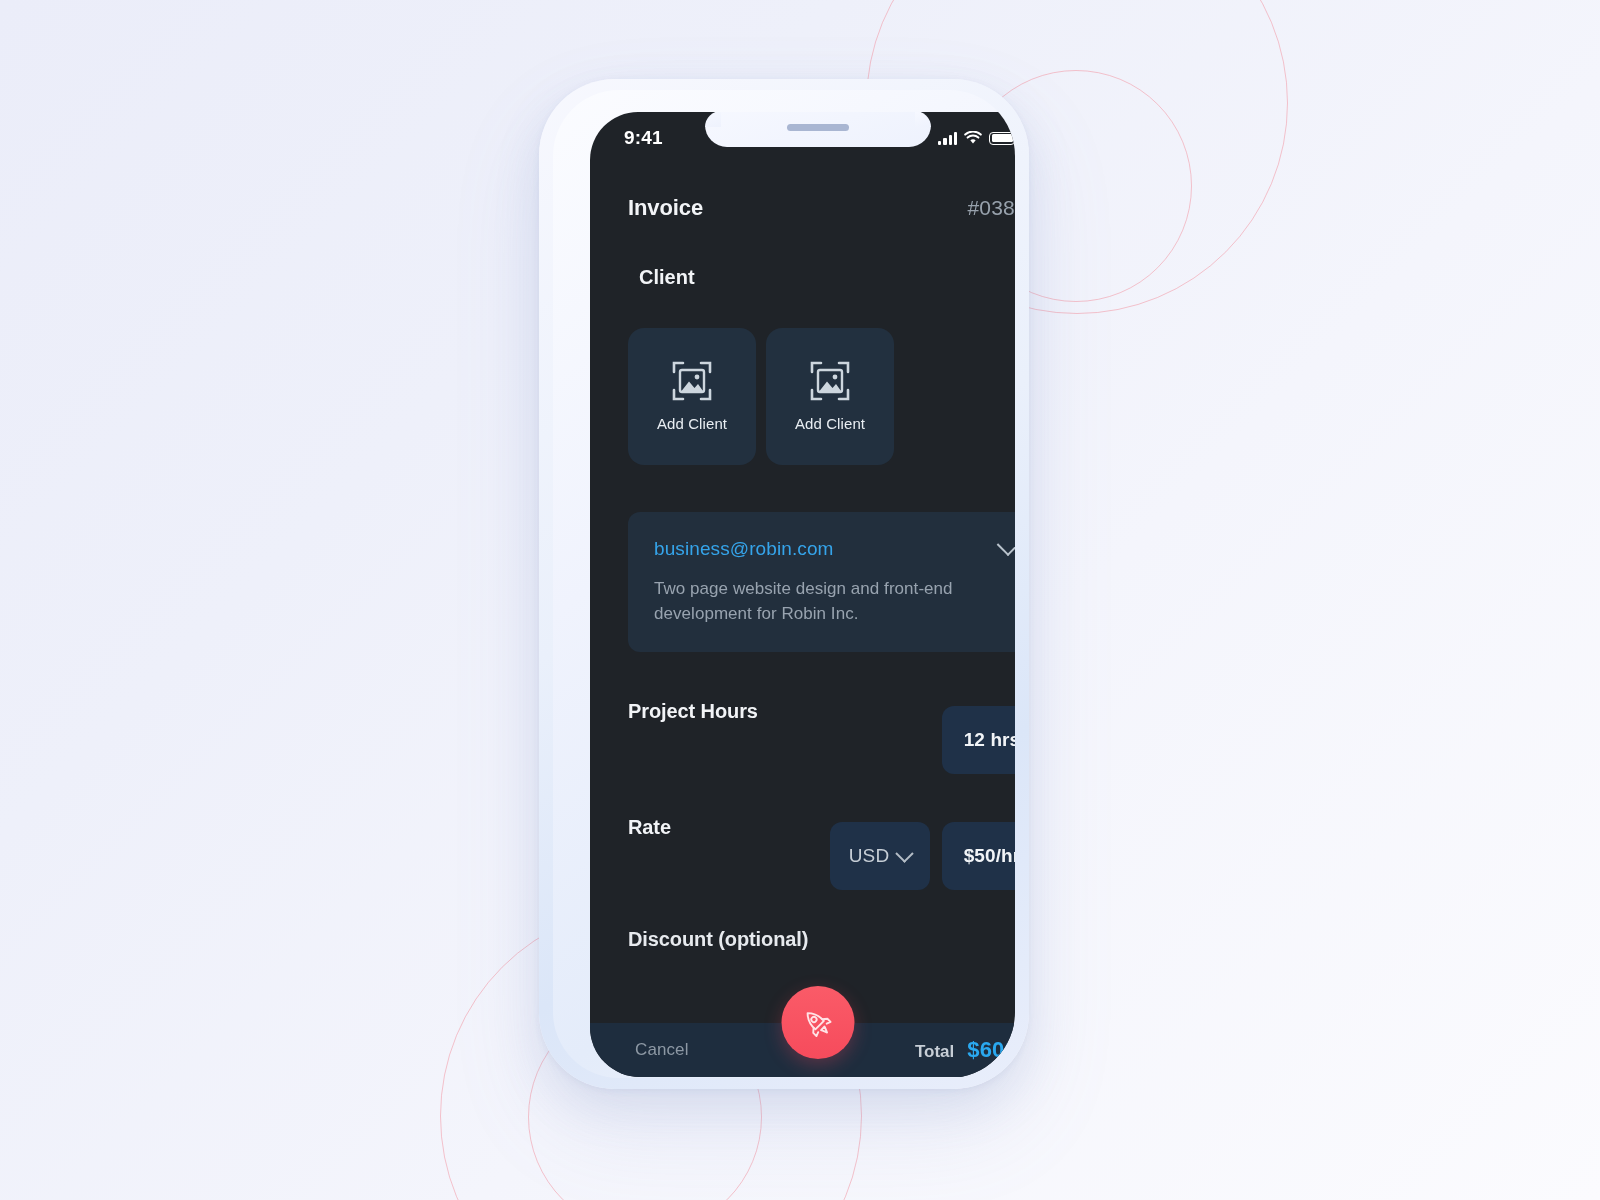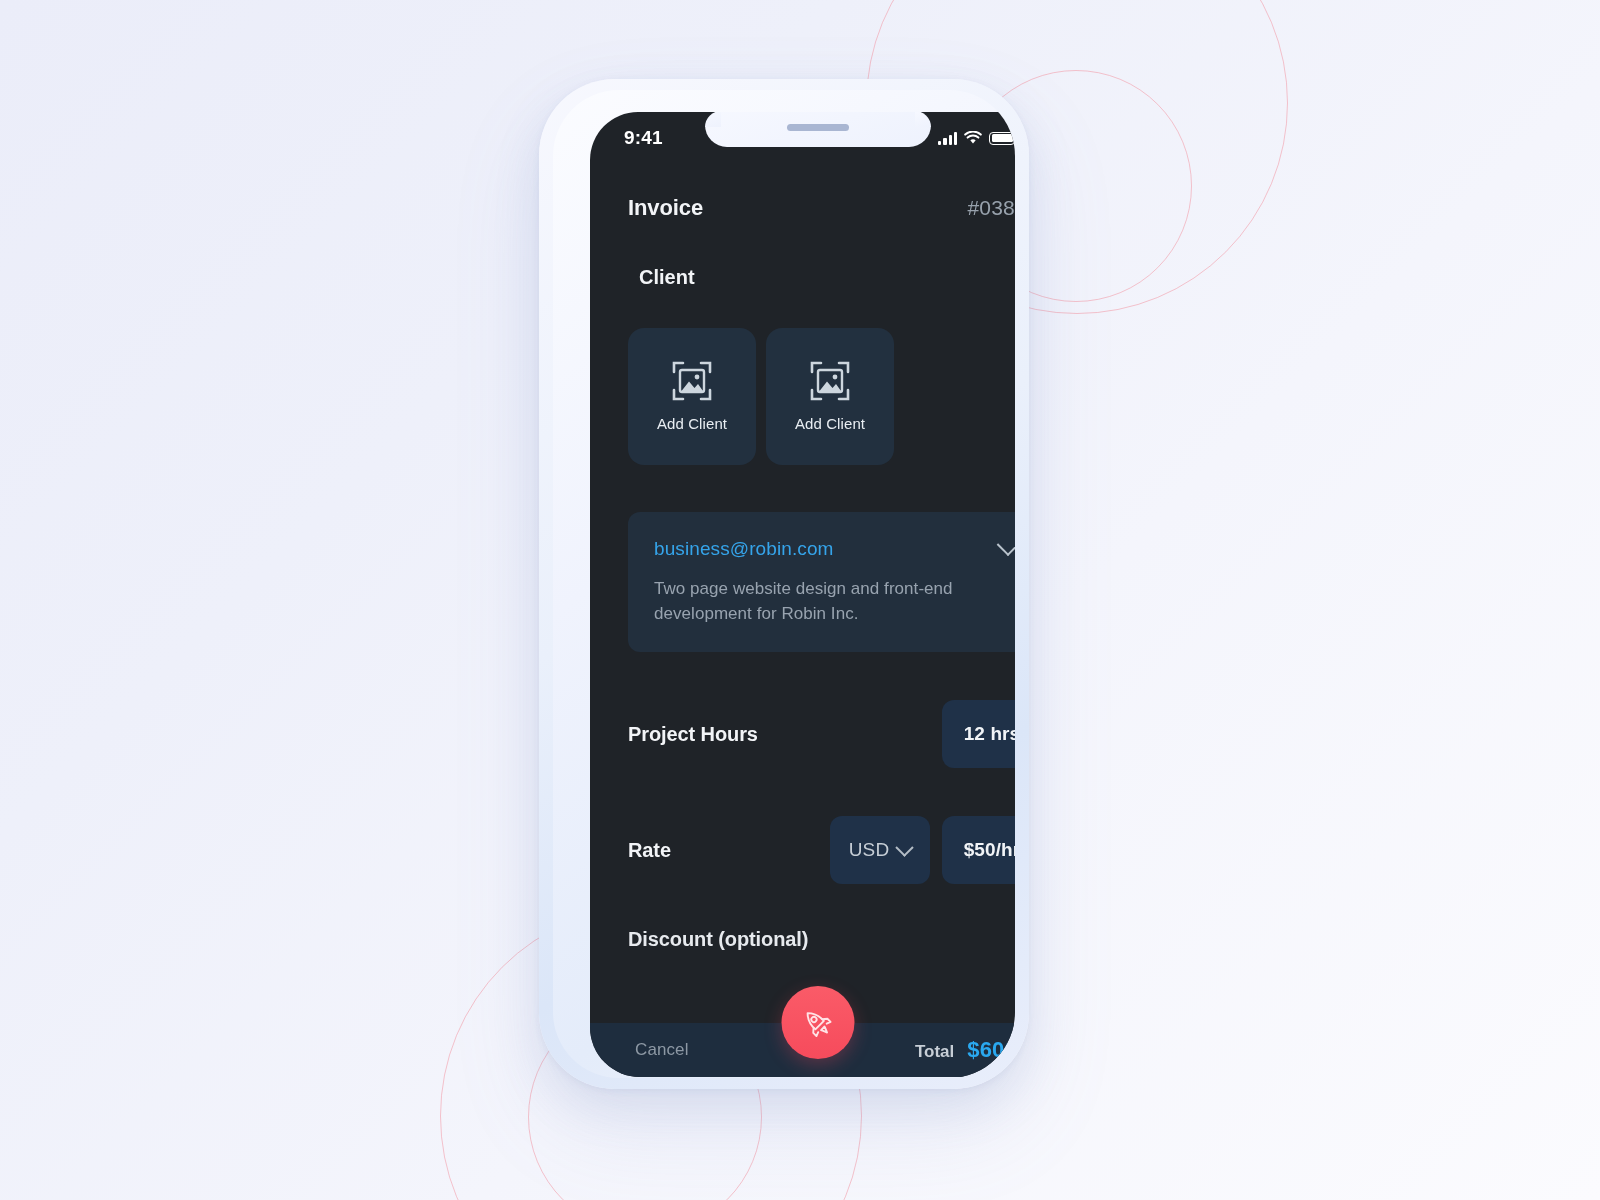--- a/index.html
+++ b/index.html
@@ -266,34 +266,33 @@
     line-height: 25px;
     letter-spacing: 0.05px;
   }
 
   
   .field-row {
     position: absolute;
     left: 38px;
     right: 3px;
     display: flex;
-    align-items: center;
     justify-content: space-between;
   }
   .field-row.hours { top: 588px; }
   .field-row.rate { top: 704px; }
   .field-row.discount { top: 816px; }
 
   .field-label {
     color: #f2f4f7;
     font-size: 20px;
     font-weight: bold;
     letter-spacing: -0.1px;
   }
-  .field-controls { display: flex; align-items: center; gap: 12px; }
+  .field-controls { display: flex; align-items: center; gap: 12px; margin-top: 6px; }
   .pill {
     background: #1f3148;
     border-radius: 12px;
     height: 68px;
     min-width: 100px;
     padding: 0 18px;
     display: flex;
     align-items: center;
     justify-content: center;
     gap: 9px;

